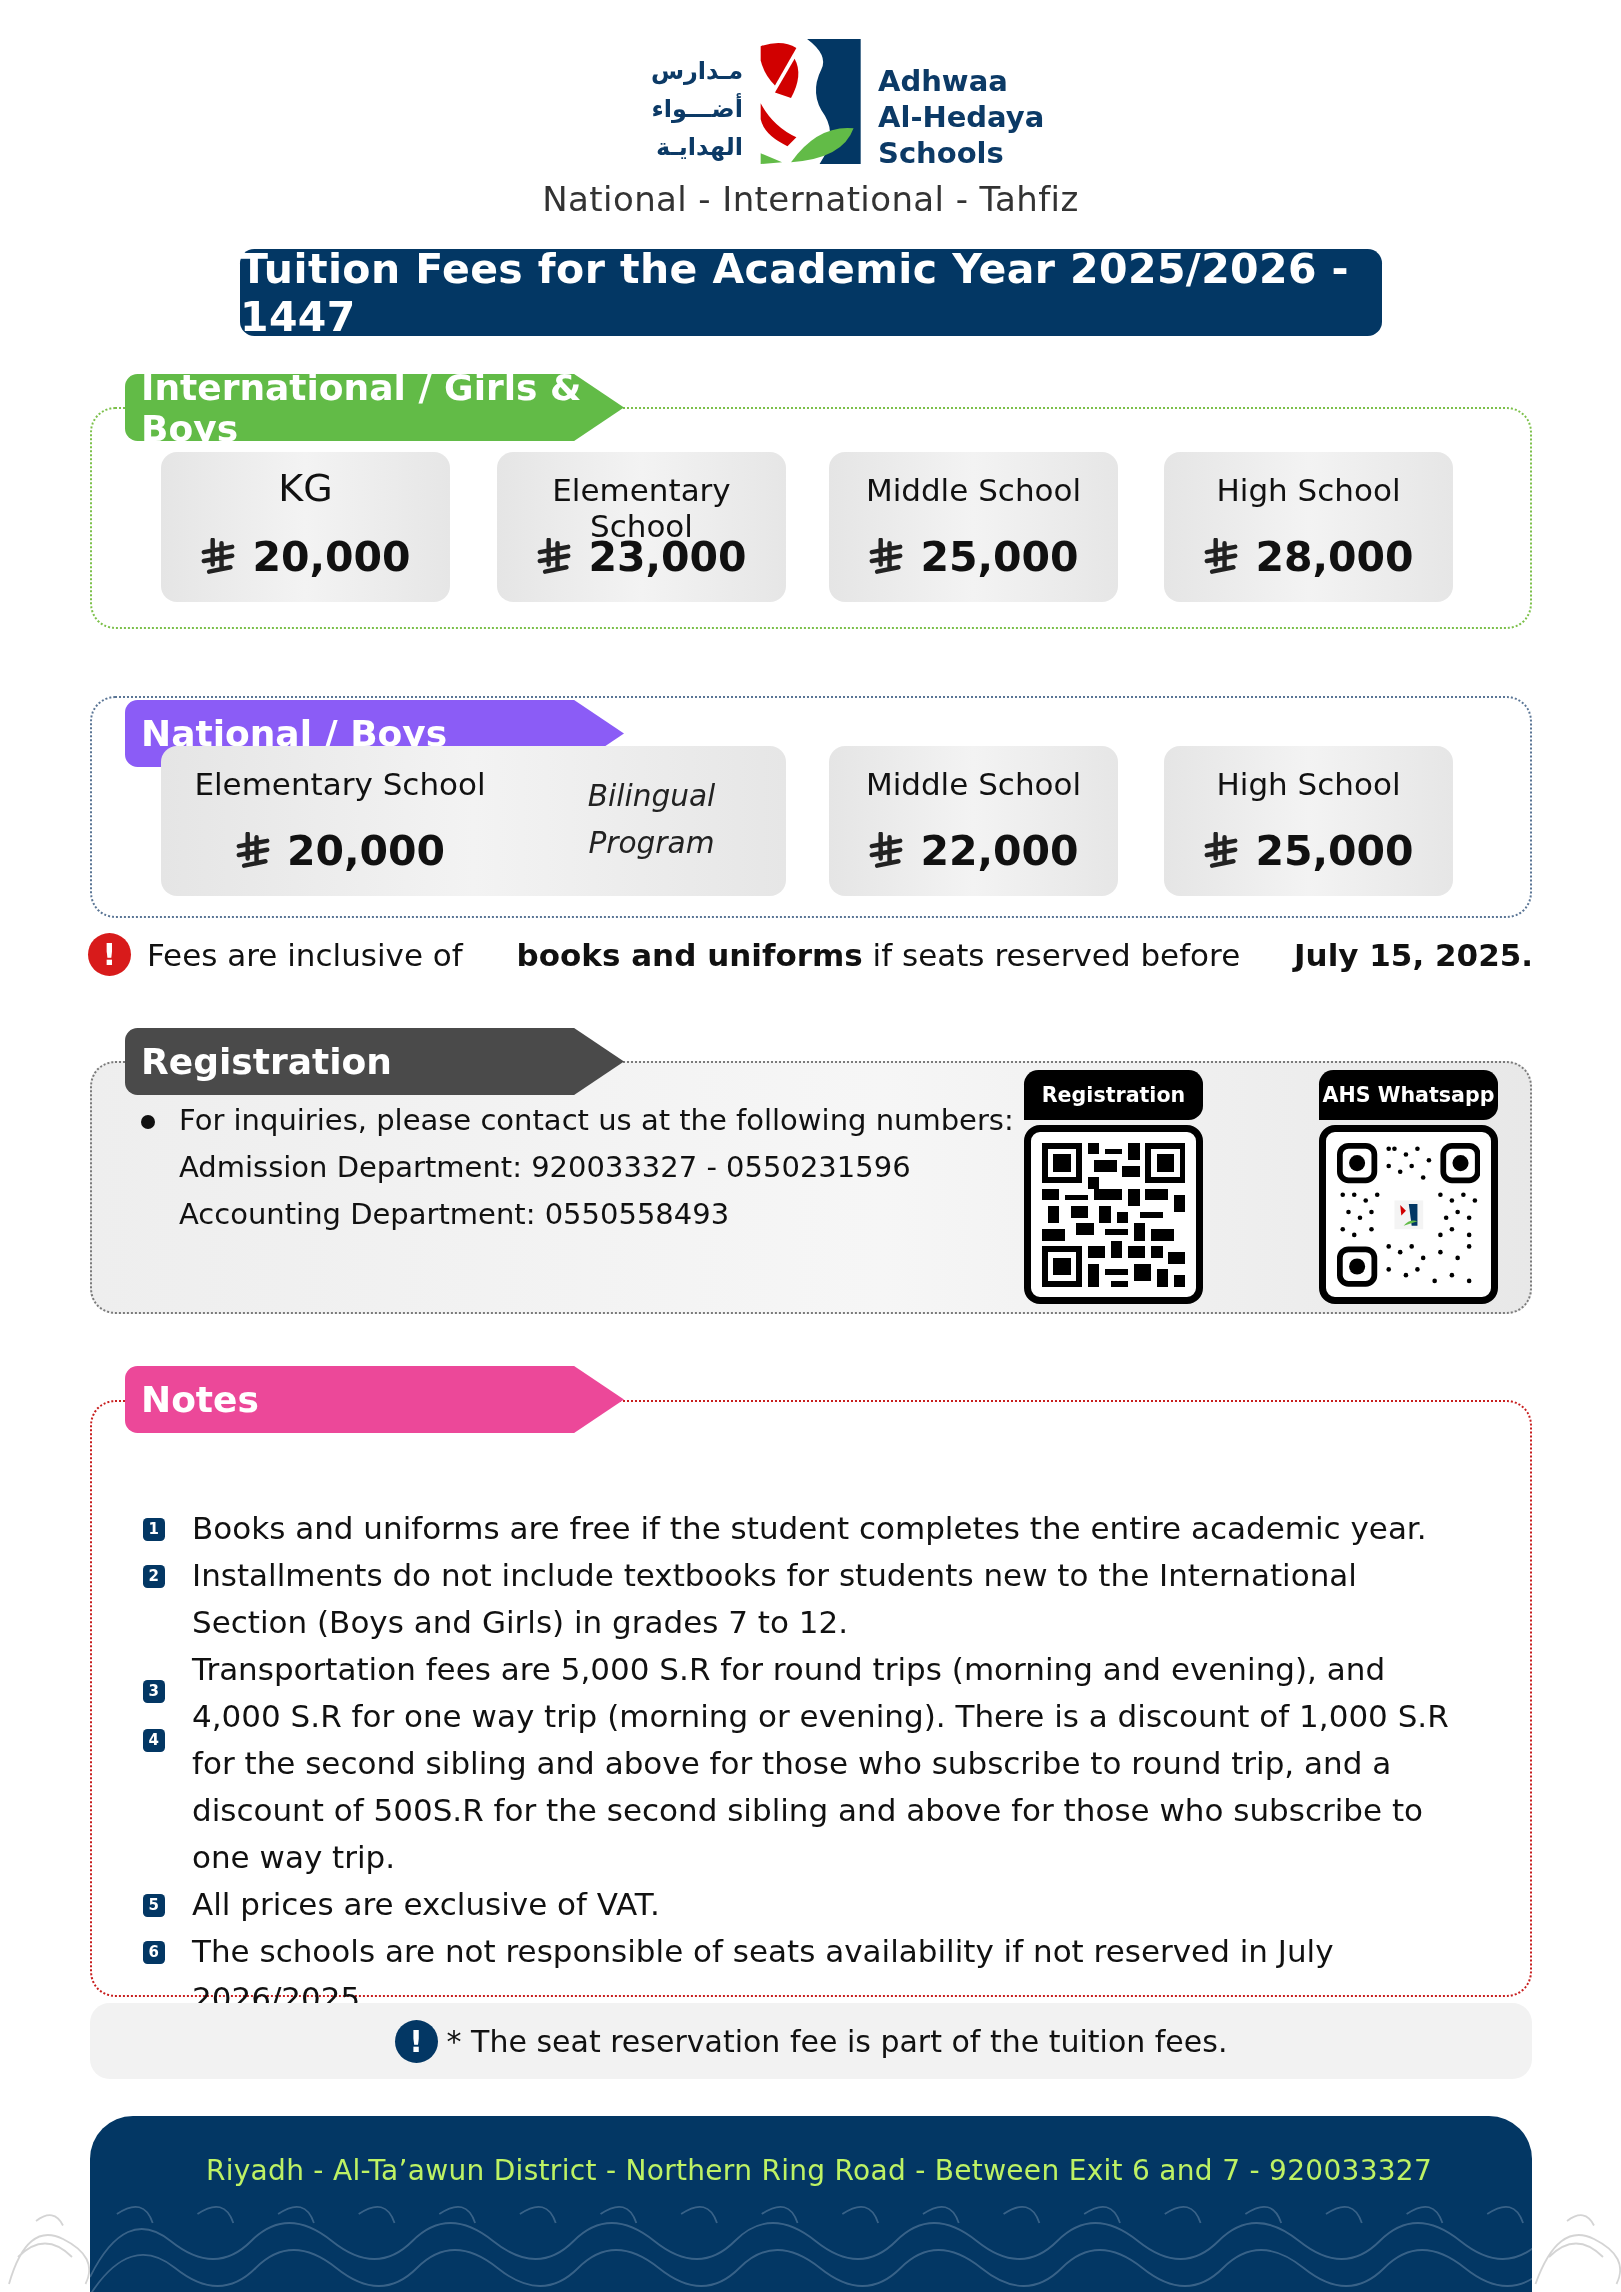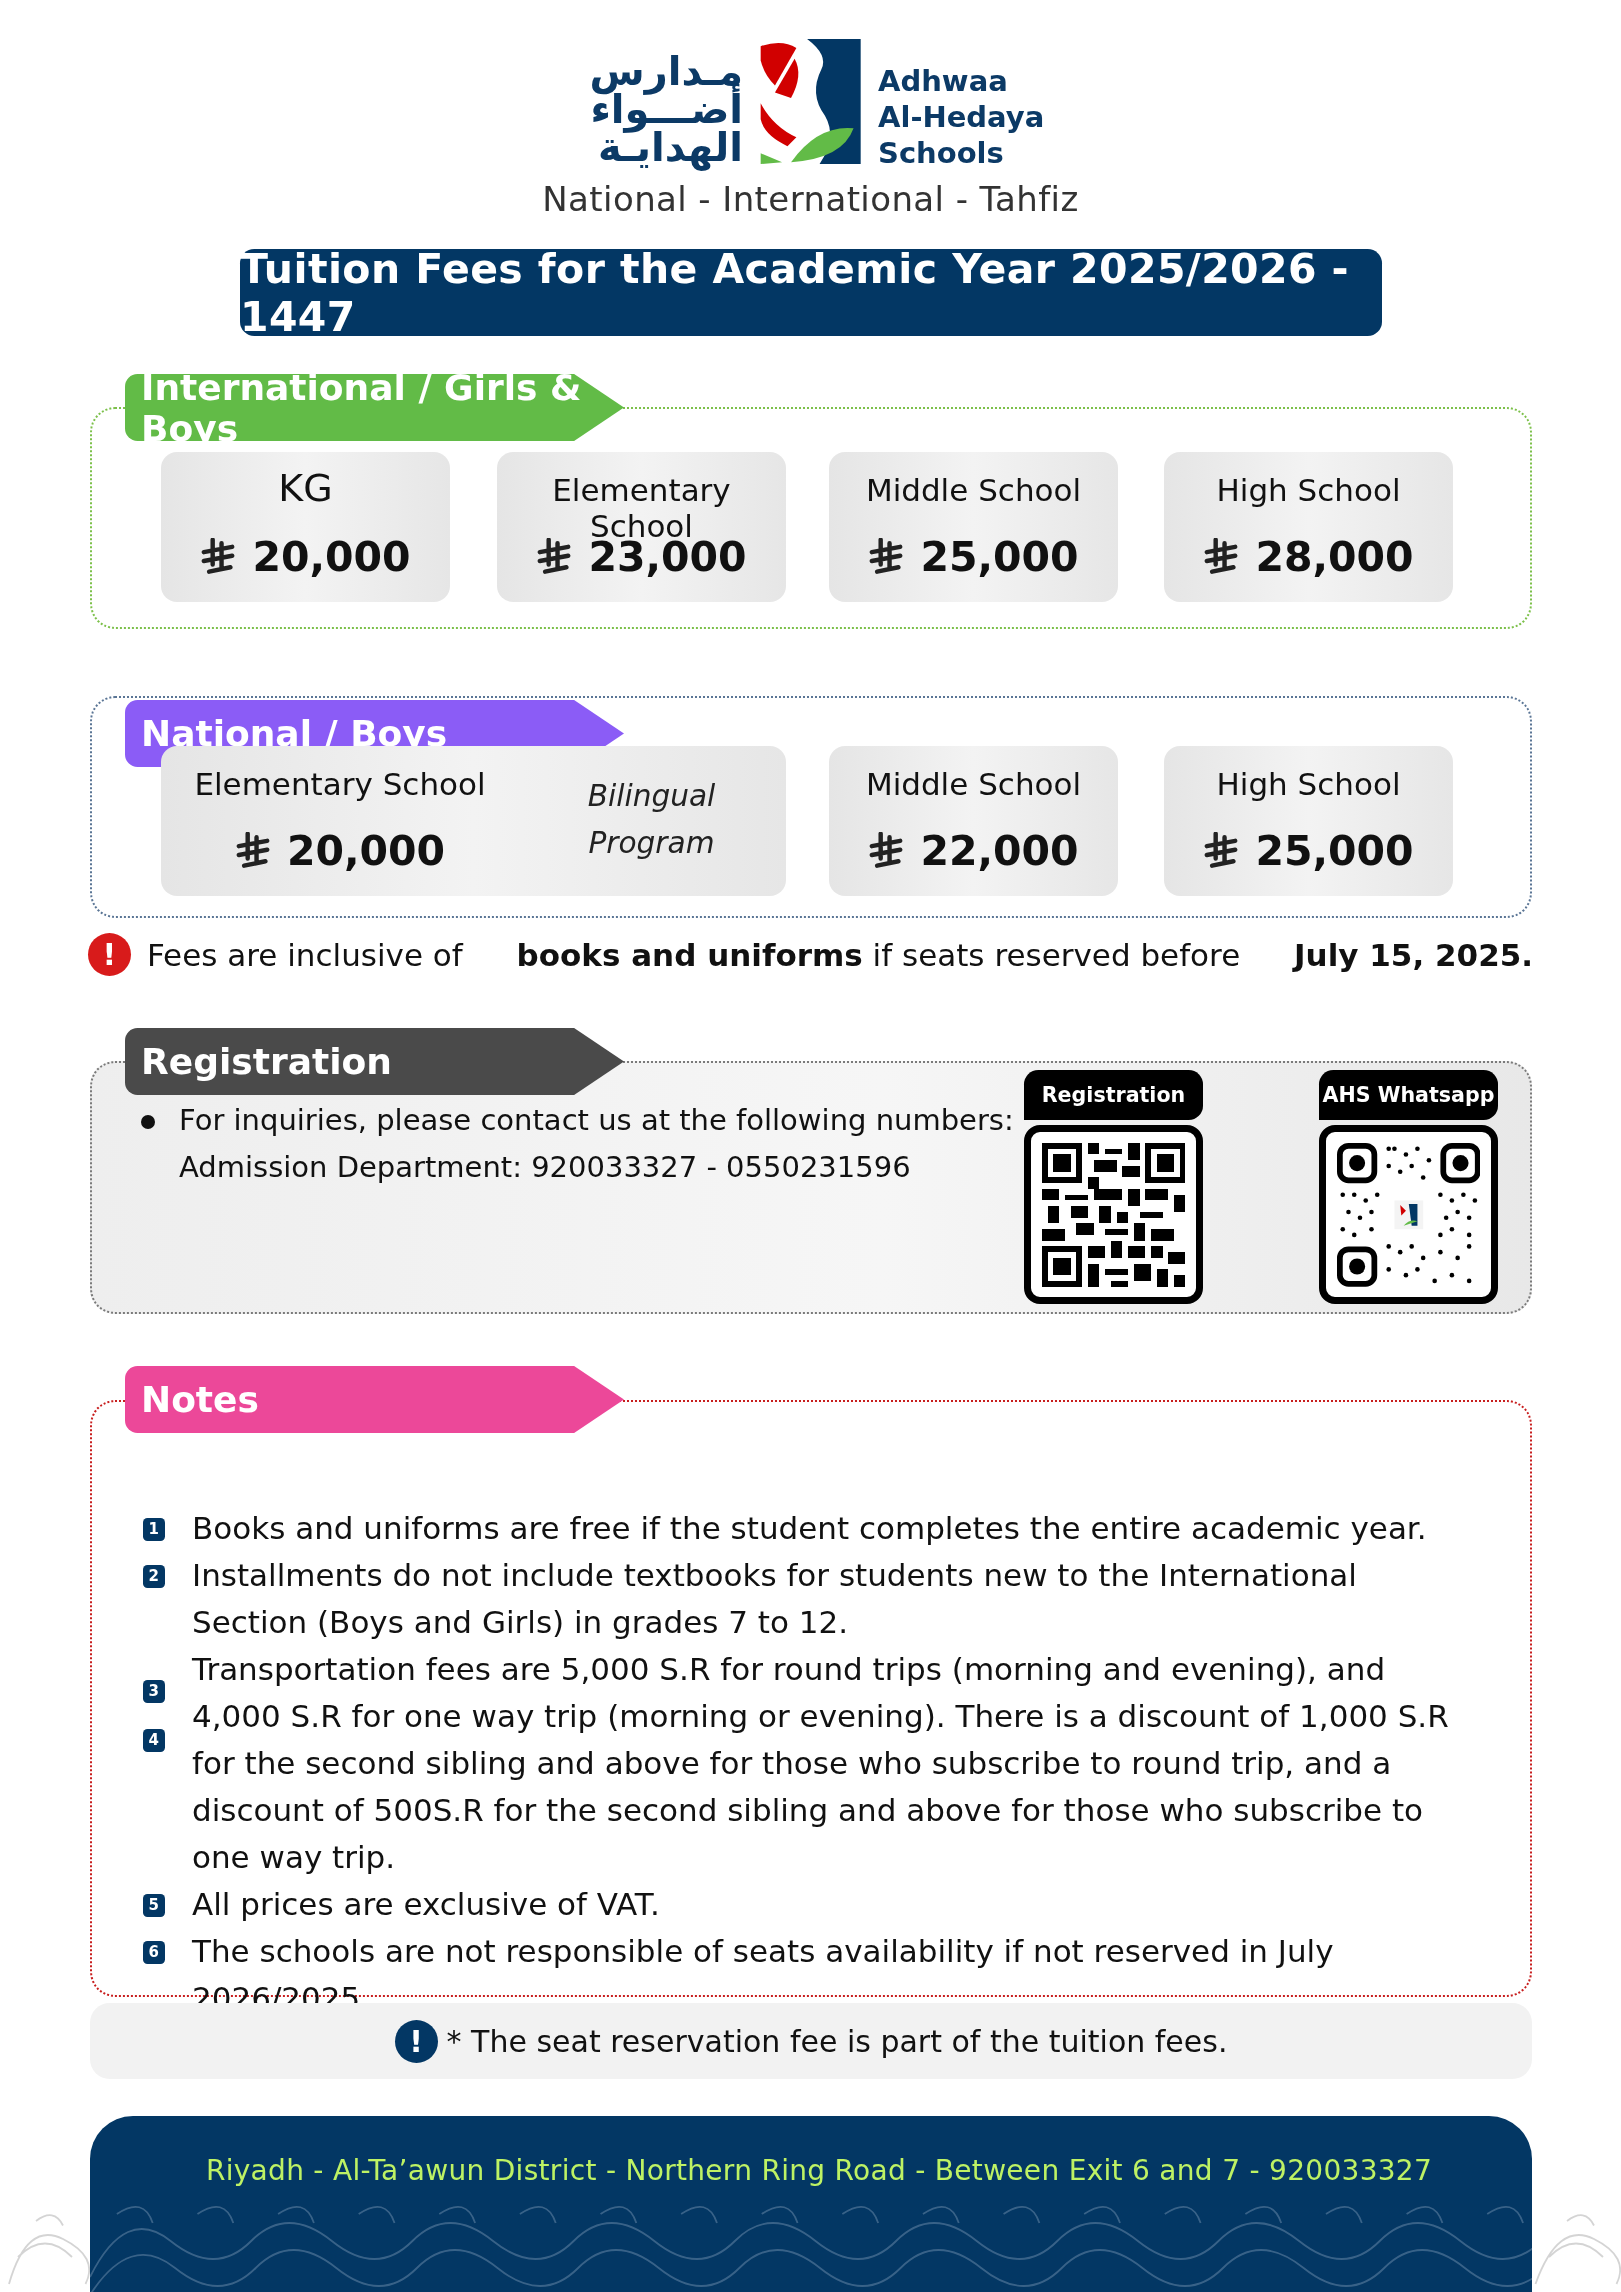--- a/index.html
+++ b/index.html
@@ -1,21 +1,21 @@
 <!DOCTYPE html>
 <html style="font-size:14.3px"><head>
 <meta charset="utf-8">
 <style>
   * { box-sizing: border-box; margin: 0; padding: 0; }
   html, body { width: 1621px; height: 2293px; background: #ffffff; overflow: hidden; }
   body { position: relative; font-family: "DejaVu Sans", sans-serif; color: #111; }
   .abs { position: absolute; }
 
   
-  .logo-ar { left: 573px; top: 52px; width: 170px; text-align: right; color: #0c3a66; font-weight: bold; font-size: 40px; line-height: 38px; direction: rtl; font-family: "DejaVu Sans", sans-serif; }
+  .logo-ar { left: 573px; top: 52px; width: 170px; text-align: right; color: #0c3a66; font-weight: bold; font-size: 24px; line-height: 38px; direction: rtl; font-family: "DejaVu Sans", sans-serif; }
   .logo-mark { left: 755px; top: 39px; width: 106px; height: 125px; }
   .logo-en { left: 878px; top: 63px; color: #0c3a66; font-weight: bold; font-size: 29px; line-height: 36px; font-family: "DejaVu Sans", sans-serif; }
   .tagline { left: 0; width: 1621px; top: 179px; text-align: center; font-size: 34px; color: #333; font-family: "DejaVu Sans", sans-serif; letter-spacing: 0.4px; }
 
   .title-bar { left: 240px; top: 249px; width: 1142px; height: 87px; background: #033764; border-radius: 14.3px; color: #fff; font-weight: bold; font-size: 41px; display: flex; align-items: center; justify-content: center; letter-spacing: 0.4px; }
 
   
   .section { left: 90px; width: 1442px; border-radius: 25px; }
   .sec-green { top: 407px; height: 222px; border: 2.7px dotted #7cc04a; }
   .sec-navy  { top: 696px; height: 222px; border: 2.7px dotted #5a7595; }
@@ -166,20 +166,21 @@
   <span class="warn-red">!</span>
   <span><span>Fees are inclusive of </span><b>books and uniforms</b><span> if seats reserved before </span><b>July 15, 2025.</b></span>
 </div>
 
 <div class="abs section sec-grey"></div>
 <div class="abs tab tab-grey">Registration</div>
 
 <div class="abs reg-list">
   <div class="li bul">For inquiries, please contact us at the following numbers:</div>
   <div class="li">Admission Department: 920033327 - 0550231596</div>
+  <div class="li">Accounting Department: 0550558493</div>
 </div>
 
 <div class="abs qr-wrap" style="left:1024px; top:1070px;">
   <div class="qr-label">Registration</div>
   <div class="qr-frame">
     <svg viewBox="0 0 25 25" shape-rendering="crispEdges">
       <rect x="0" y="0" width="7" height="7" fill="#000"></rect>
         <rect x="1" y="1" width="5" height="5" fill="#fff"></rect>
         <rect x="2" y="2" width="3" height="3" fill="#000"></rect>
       <rect x="18" y="0" width="7" height="7" fill="#000"></rect>

